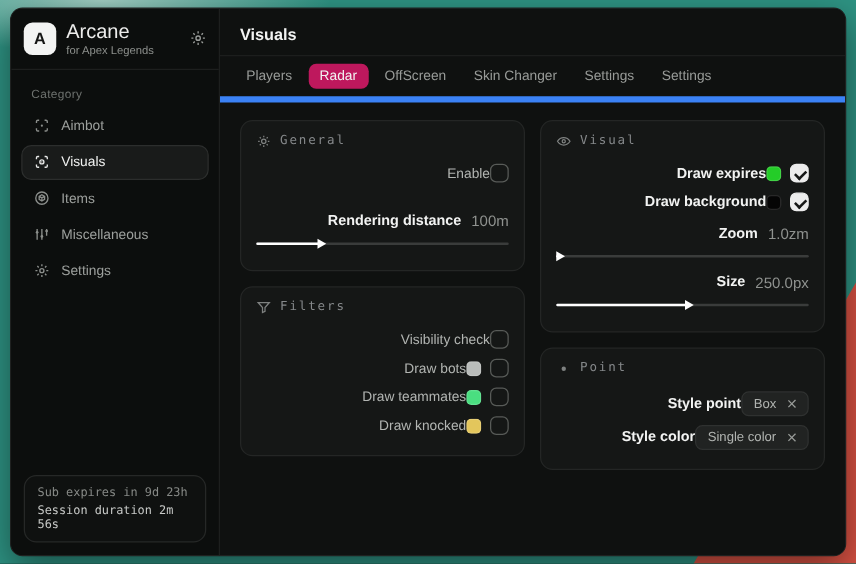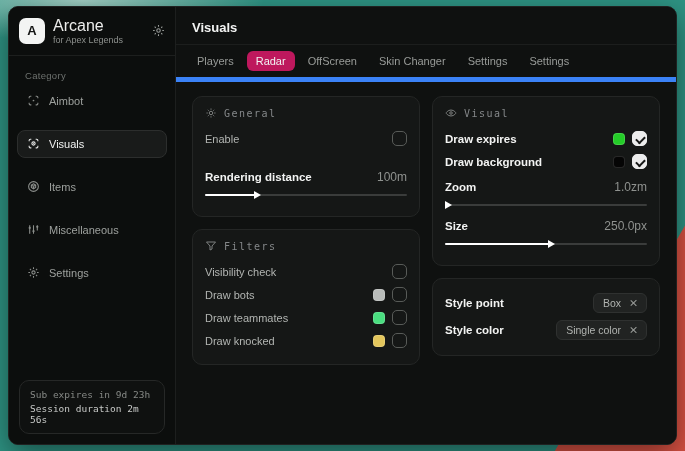--- a/index.html
+++ b/index.html
@@ -28,44 +28,44 @@
   .sidebar { width:167px; border-right:1px solid #1d1f1e; display:flex; flex-direction:column; background:#0c0e0d; }
   .sb-header { display:flex; align-items:center; gap:8px; padding:9px 10px; border-bottom:1px solid #1d1f1e; }
   .logo { width:26px; height:26px; border-radius:7px; background:#f3f4f3; color:#141514;
           display:flex; align-items:center; justify-content:center; font-weight:bold; font-size:13px; }
   .brand-text { flex:1; line-height:1.2; }
   .brand-title { font-size:16px; font-weight:normal; color:#ededec; }
   .brand-sub { font-size:9px; color:#8d908d; }
   .sb-gear { color:#9a9d9a; display:flex; }
   .sb-body { flex:1; padding:8px 8px 0 8px; }
   .cat-label { font-size:9.5px; color:#6e726f; margin:6px 0 6px 8px; letter-spacing:.3px; }
-  .nav-item { display:flex; align-items:center; gap:9px; height:28px; padding:0 9px; margin-bottom:15px;
+  .nav-item { display:flex; align-items:center; gap:9px; height:28px; padding:0 9px; margin-bottom:1px;
               border:1px solid transparent; border-radius:8px; color:#9da09d; font-size:11px; cursor:pointer; }
   .nav-item .ni-icon { display:flex; color:#8b8e8b; }
   .nav-item.active { background:#191b1a; border-color:#2c2e2d; color:#f1f2f1; }
   .nav-item.active .ni-icon { color:#e8e9e8; }
   .sb-footer { padding:10px; }
   .sb-footer-box { border:1px solid #262827; border-radius:10px; background:#0f1110; padding:8px 10px; }
   .sb-footer-box .ln1 { font-family:"DejaVu Sans Mono", monospace; font-size:9.5px; color:#868986; margin-bottom:3px; }
   .sb-footer-box .ln2 { font-family:"DejaVu Sans Mono", monospace; font-size:9.5px; color:#c7c9c7; }
   
   .main { flex:1; display:flex; flex-direction:column; background:#0f1110; }
   .main-header { padding:13px 16px 9px; border-bottom:1px solid #1c1e1d; }
   .main-title { font-size:13px; font-weight:bold; color:#f2f3f2; }
   .tabbar { display:flex; align-items:center; gap:4px; padding:6px 12px; border-bottom:5px solid #3b82f6; }
   .tab { font-size:11px; color:#989b98; padding:4px 9px; border-radius:6px; cursor:pointer; white-space:nowrap; }
   .tab.active { background:#be185d; color:#f2f3f2; }
   .content { flex:1; display:flex; gap:12px; padding:14px 16px; overflow:hidden; }
   .col { flex:1; min-width:0; }
   .panel { background:#151716; border:1px solid #242625; border-radius:10px; padding:10px 12px 12px; margin-bottom:12px; }
-  .p-title { display:flex; align-items:center; gap:7px; font-family:"DejaVu Sans Mono", monospace;
+  .p-title { display:flex; gap:7px; font-family:"DejaVu Sans Mono", monospace;
              font-size:10px; letter-spacing:1.5px; color:#85888a; margin-bottom:8px; }
   .p-title .pt-icon { display:flex; color:#7e8180; }
   .row { display:flex; align-items:center; height:23px; }
-  .row .lbl { flex:1; font-size:11px; color:#b2b5b2; }
+  .row .lbl { flex:1; font-size:11px; color:#b2b5b2;text-align:right; }
   .row .lbl.strong { color:#f2f3f2; font-weight:bold; font-size:11.5px; }
   .row .val { font-size:12px; color:#8f928f; margin-left:8px; }
   .row .right { display:flex; align-items:center; gap:7px; }
   .checkbox { width:15px; height:15px; border:1.5px solid #585b58; border-radius:5px; background:transparent; cursor:pointer; position:relative; }
   .checkbox.checked { background:#ececec; border-color:#ececec; }
   .checkbox.checked::after { content:''; position:absolute; left:3px; top:3.5px; width:7px; height:4px;
         border-left:2px solid #161716; border-bottom:2px solid #161716; transform:rotate(-45deg); }
   .swatch { width:12px; height:12px; border-radius:4px; border:1px solid rgba(255,255,255,.14); cursor:pointer; }
   .slider { position:relative; height:10px; margin-top:2px; margin-bottom:4px; cursor:pointer; }
   .slider .track { position:absolute; left:0; right:0; top:4px; height:2px; background:#3a3c3b; border-radius:1px; }
@@ -289,20 +289,28 @@
             <span class="val">250.0px</span>
           </div>
           <div class="slider">
             <span class="track"></span>
             <span class="fill" style="width: 52%;"></span>
             <span class="thumb" style="left: 52%;"></span>
           </div>
         </div>
 
         <div class="panel">
+          <div class="p-title">
+            <span class="pt-icon">
+              <svg width="12" height="12" viewBox="0 0 24 24" fill="currentColor">
+                <circle cx="12" cy="12" r="3.5"></circle>
+              </svg>
+            </span>
+            <span>Point</span>
+          </div>
           <div class="row" style="height:27px">
             <span class="lbl strong">Style point</span>
             <span class="chip">
               <span>Box</span>
               <span class="x-icon"></span>
             </span>
           </div>
           <div class="row" style="height:27px">
             <span class="lbl strong">Style color</span>
             <span class="chip">

